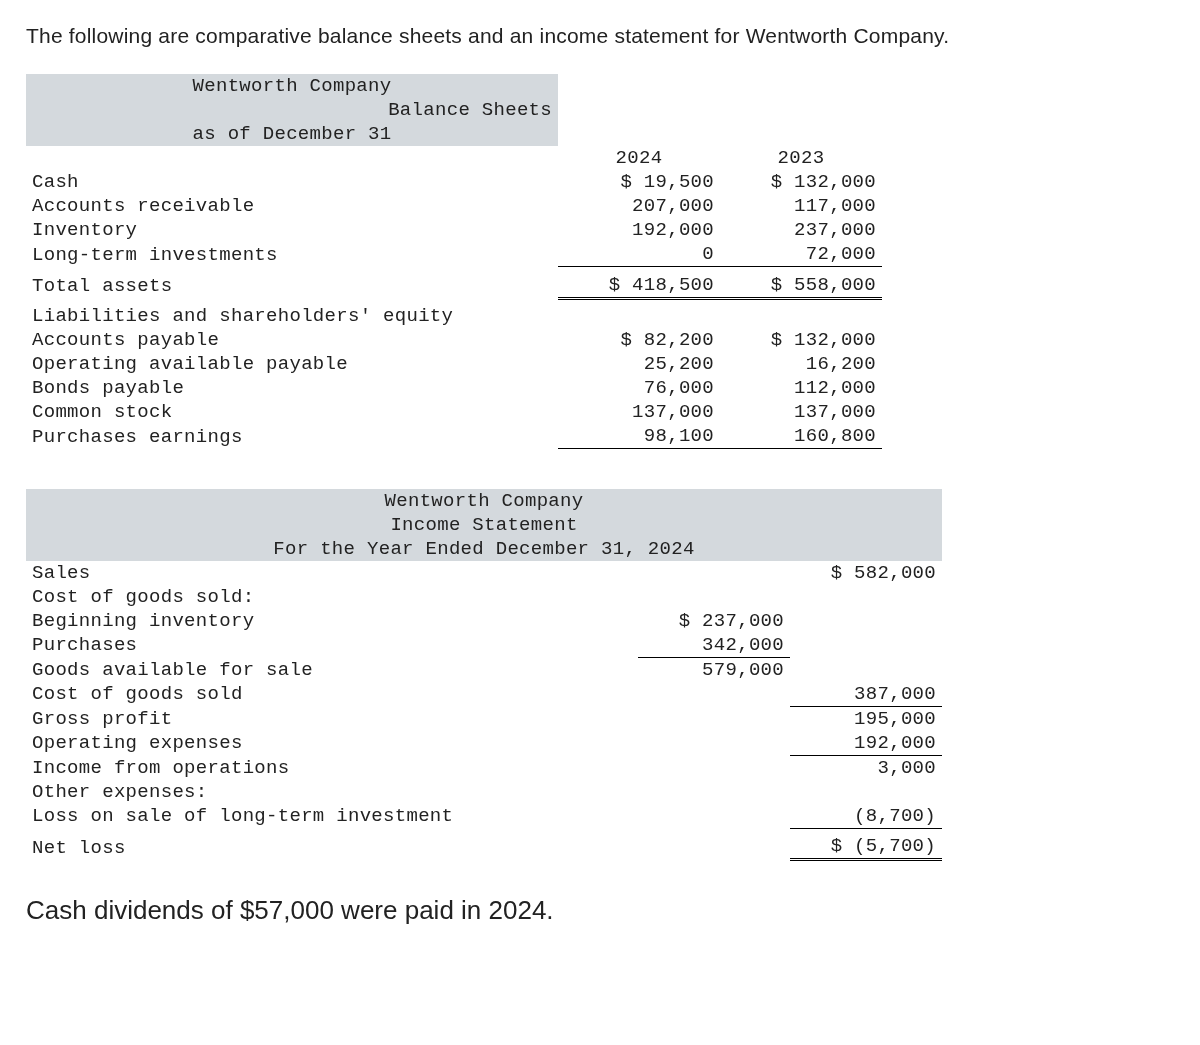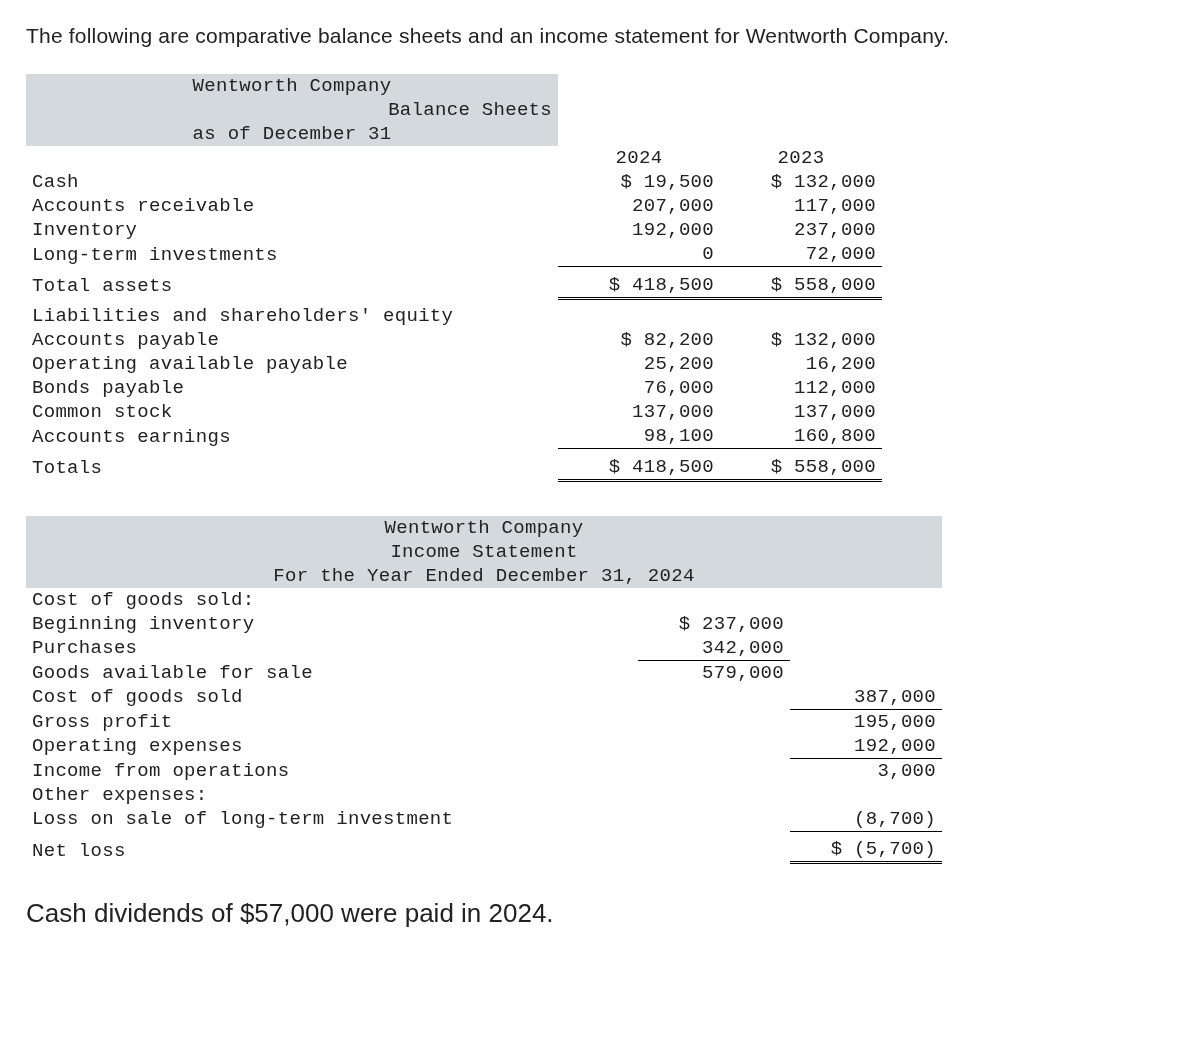--- a/index.html
+++ b/index.html
@@ -131,49 +131,49 @@
     <td class="label">Bonds payable</td>
     <td class="num">76,000</td>
     <td class="num2">112,000</td>
   </tr>
   <tr>
     <td class="label">Common stock</td>
     <td class="num">137,000</td>
     <td class="num2">137,000</td>
   </tr>
   <tr>
-    <td class="label">Accounts earnings</td>
+    <td class="label">Purchases earnings</td>
     <td class="num bb">98,100</td>
     <td class="num2 bb">160,800</td>
   </tr>
   <tr class="sp">
         <td></td>
         <td></td>
         <td></td>
       </tr>
-  <tr>
-    <td class="label">Totals</td>
-    <td class="num dbl">$ 418,500</td>
-    <td class="num2 dbl">$ 558,000</td>
-  </tr>
 </tbody>
   </table>
 
 <table class="inc">
   <tbody>
       <tr>
         <td class="hdr" colspan="3">Wentworth Company</td>
       </tr>
   <tr>
         <td class="hdr" colspan="3">Income Statement</td>
       </tr>
   <tr>
         <td class="hdr" colspan="3">For the Year Ended December 31, 2024</td>
       </tr>
   <tr>
+    <td class="label">Sales</td>
+    <td class="num"></td>
+    <td class="num2">$ 582,000</td>
+  </tr>
+  <tr>
     <td class="label">Cost of goods sold:</td>
     <td class="num"></td>
         <td class="num2"></td>
   </tr>
   <tr>
     <td class="label">Beginning inventory</td>
     <td class="num">$ 237,000</td>
     <td class="num2"></td>
   </tr>
   <tr>

